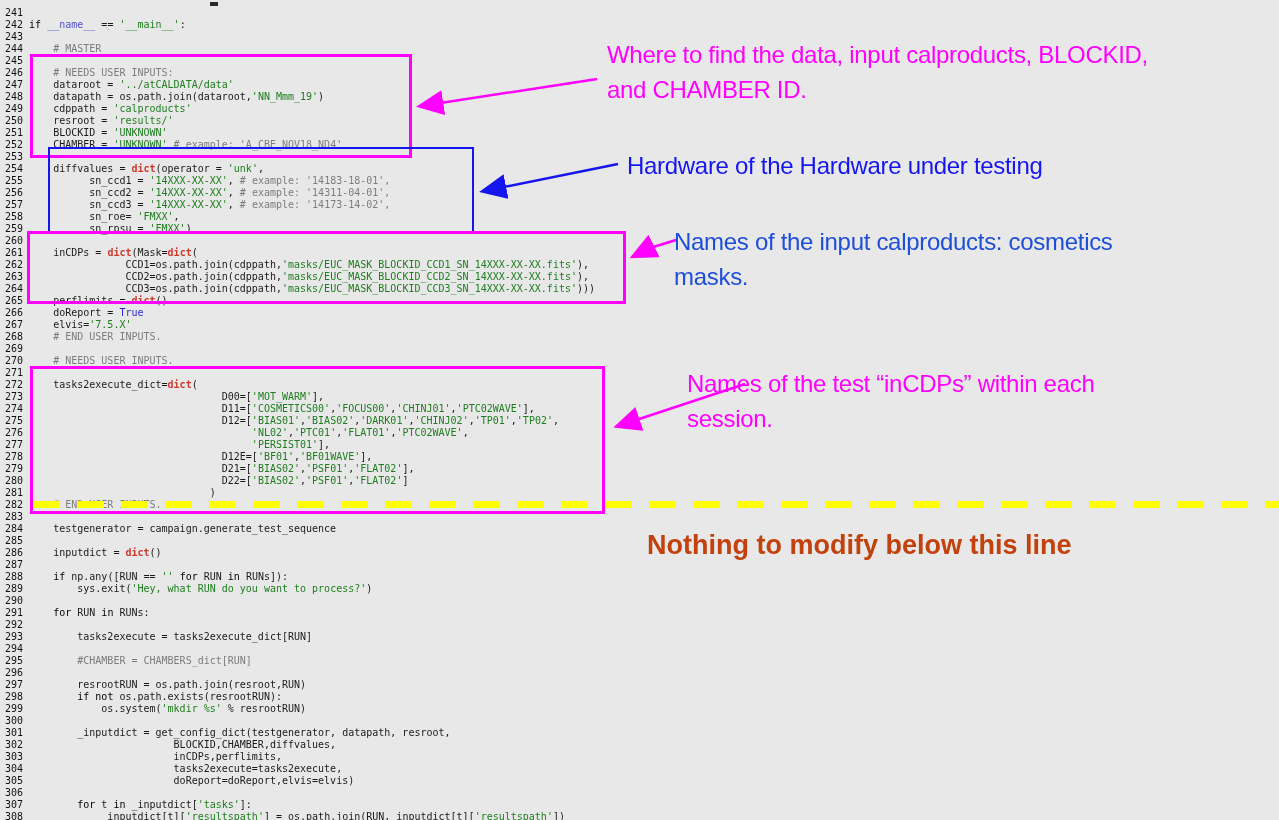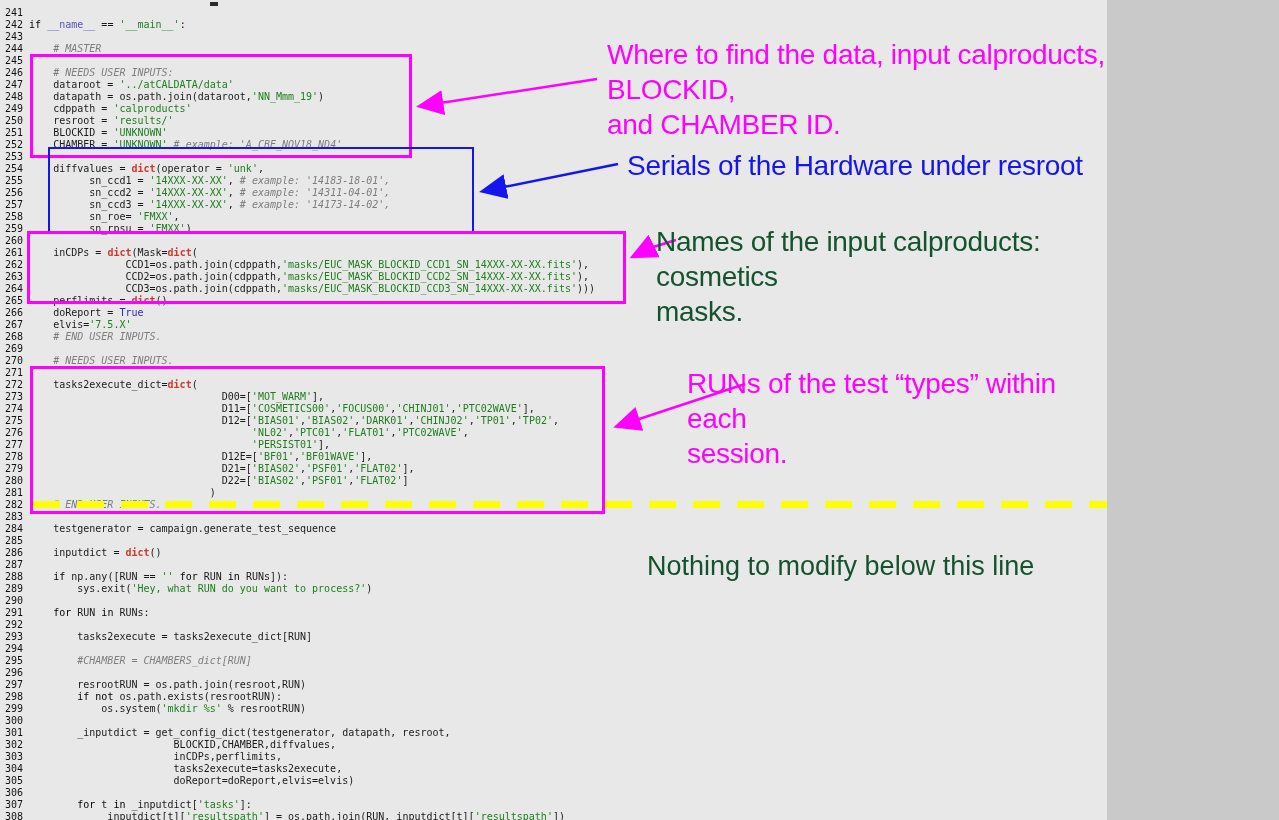--- a/index.html
+++ b/index.html
@@ -1,49 +1,49 @@
 <!DOCTYPE html>
 <html><head>
 <meta charset="utf-8">
 <style>
   html,body{margin:0;padding:0;background:#c9c9c9;}
-  .stage{position:relative;width:1107px;height:820px;background:#e8e8e8;overflow:hidden;
+  .stage{position:relative;width:1279px;height:820px;background:#e8e8e8;overflow:hidden;
          font-family:"Liberation Sans",sans-serif;}
   
   #code{position:absolute;left:5px;top:7px;z-index:1;
         font-family:"DejaVu Sans Mono",monospace;font-size:10px;line-height:12px;
         white-space:pre;color:#1a1a1a;}
   .crow{height:12px;}
   .ln{color:#111;}
   .pl{color:#1a1a1a;}
   .kw{color:#000;font-weight:normal;}
   .st{color:#1e7d1e;}
-  .cm{color:#7d7d7d;font-style:italic;}
+  .cm{color:#7d7d7d;}
   .fn{color:#cc3a2e;font-weight:bold;text-align:right;}
   .tr{color:#2a2ad0;font-weight:normal;}
   .dn{color:#5252c4;margin-top:33px;}
   
   .abox{position:absolute;z-index:3;background:transparent;box-sizing:border-box;}
   #box-user-inputs   {left:30px; top:54px;  width:382px;height:104px;border:3px solid #ff00ff;}
   #box-serials       {left:48px; top:147px; width:426px;height:87px; border:2px solid #1515ee;}
   #box-incdps        {left:27px; top:231px; width:599px;height:73px; border:3px solid #ff00ff;}
   #box-tasks         {left:30px; top:366px; width:575px;height:148px;border:3px solid #ff00ff;}
   
   #divider{position:absolute;z-index:2;left:33px;top:501px;width:1246px;height:7px;
            background:repeating-linear-gradient(90deg,#ffff00 0 27px,rgba(0,0,0,0) 27px 44px);}
   
   #arrows{position:absolute;left:0;top:0;width:1279px;height:820px;z-index:4;pointer-events:none;}
   
-  .note{position:absolute;z-index:5;white-space:pre-line;font-size:28px;line-height:35px;
+  .note{position:absolute;z-index:5;white-space:pre-line;font-size:24px;line-height:35px;
         letter-spacing:-0.3px;}
   #note-where  {left:607px;top:37px; color:#ff00ff;}
   #note-serials{left:627px;top:148px;color:#1515ee;}
-  #note-incdps {left:656px;top:224px;color:#14532d;}
+  #note-incdps {left:674px;top:224px;color:#1d4ed8;}
   #note-tasks  {left:687px;top:366px;color:#ff00ff;}
-  #note-nothing{left:647px;top:549px;color:#14532d;font-weight:normal;font-size:27px;letter-spacing:0;}
+  #note-nothing{left:647px;top:528px;color:#c2410c;font-weight:bold;font-size:27px;letter-spacing:0;}
   
   #artifact{position:absolute;left:210px;top:2px;width:8px;height:4px;background:#2a2a2a;z-index:1;}
 </style>
 </head>
 <body>
 
 <div class="stage">
 
   <div id="artifact"></div>
 
@@ -66,20 +66,20 @@
     <line x1="745" y1="384" x2="618" y2="426" stroke="#ff00ff" stroke-width="2.5" marker-end="url(#headM)"></line>
   </svg>
 
   <div id="box-user-inputs" class="abox"></div>
   <div id="box-serials" class="abox"></div>
   <div id="box-incdps" class="abox"></div>
   <div id="box-tasks" class="abox"></div>
 
   <div id="note-where" class="note">Where to find the data, input calproducts, BLOCKID,
 and CHAMBER ID.</div>
-  <div id="note-serials" class="note">Serials of the Hardware under resroot</div>
+  <div id="note-serials" class="note">Hardware of the Hardware under testing</div>
   <div id="note-incdps" class="note">Names of the input calproducts: cosmetics
 masks.</div>
-  <div id="note-tasks" class="note">RUNs of the test “types” within each
+  <div id="note-tasks" class="note">Names of the test “inCDPs” within each
 session.</div>
   <div id="note-nothing" class="note">Nothing to modify below this line</div>
 
 </div>
 
 </body></html>

